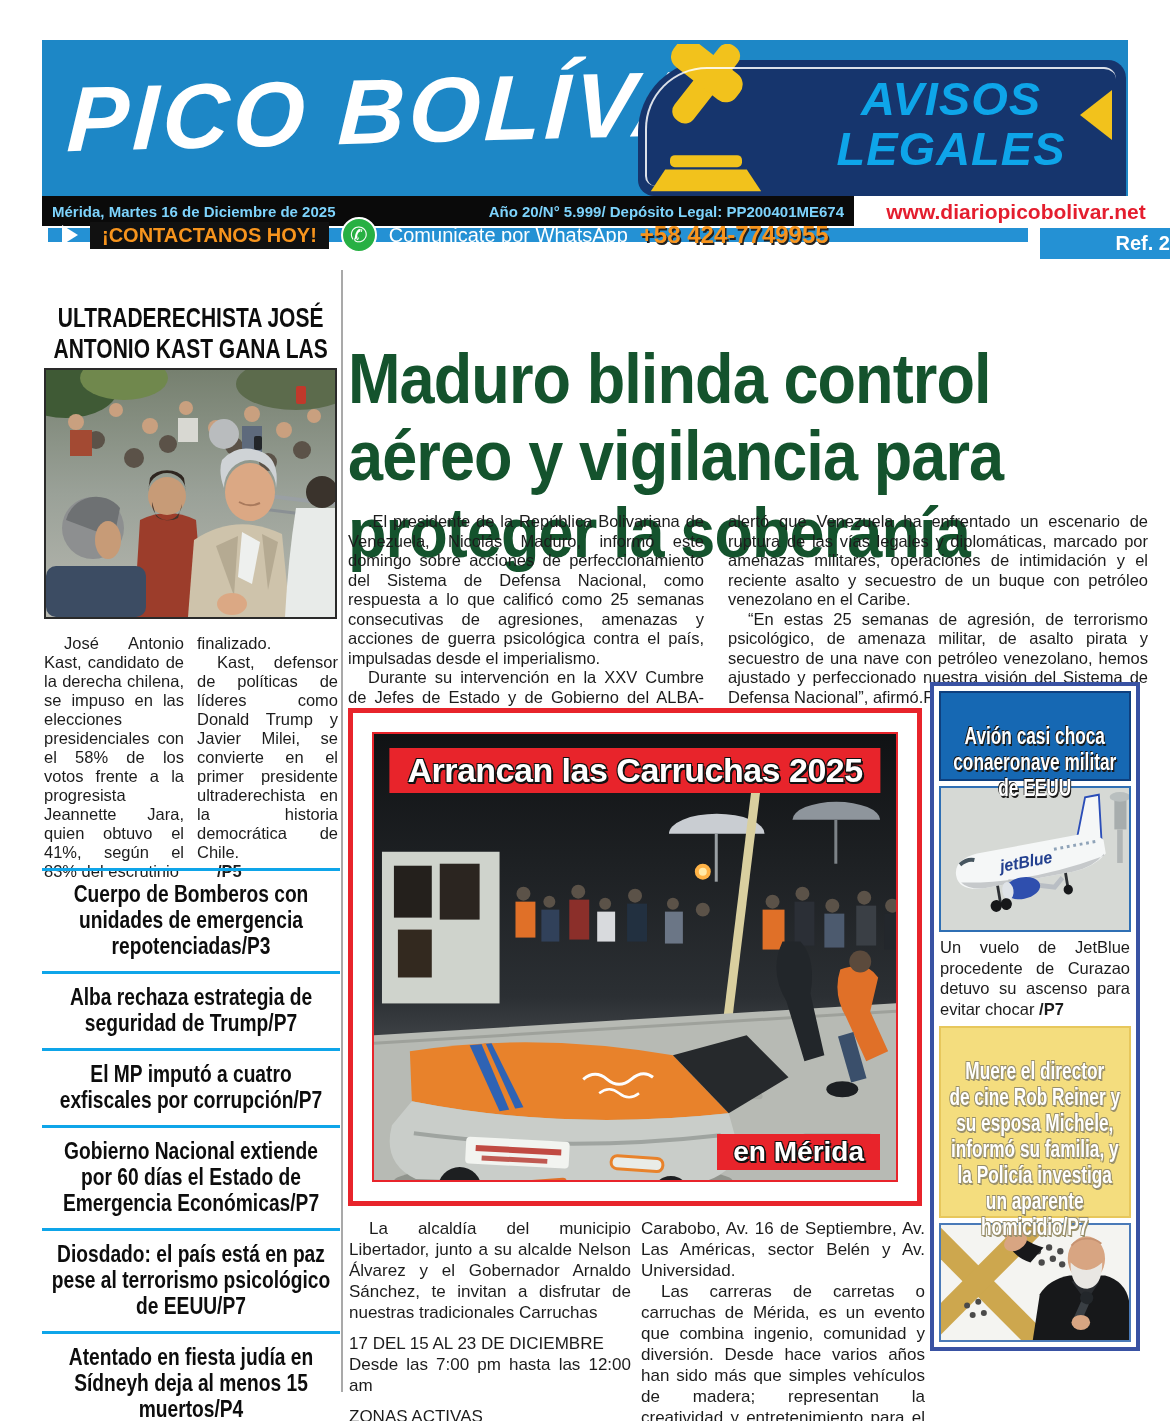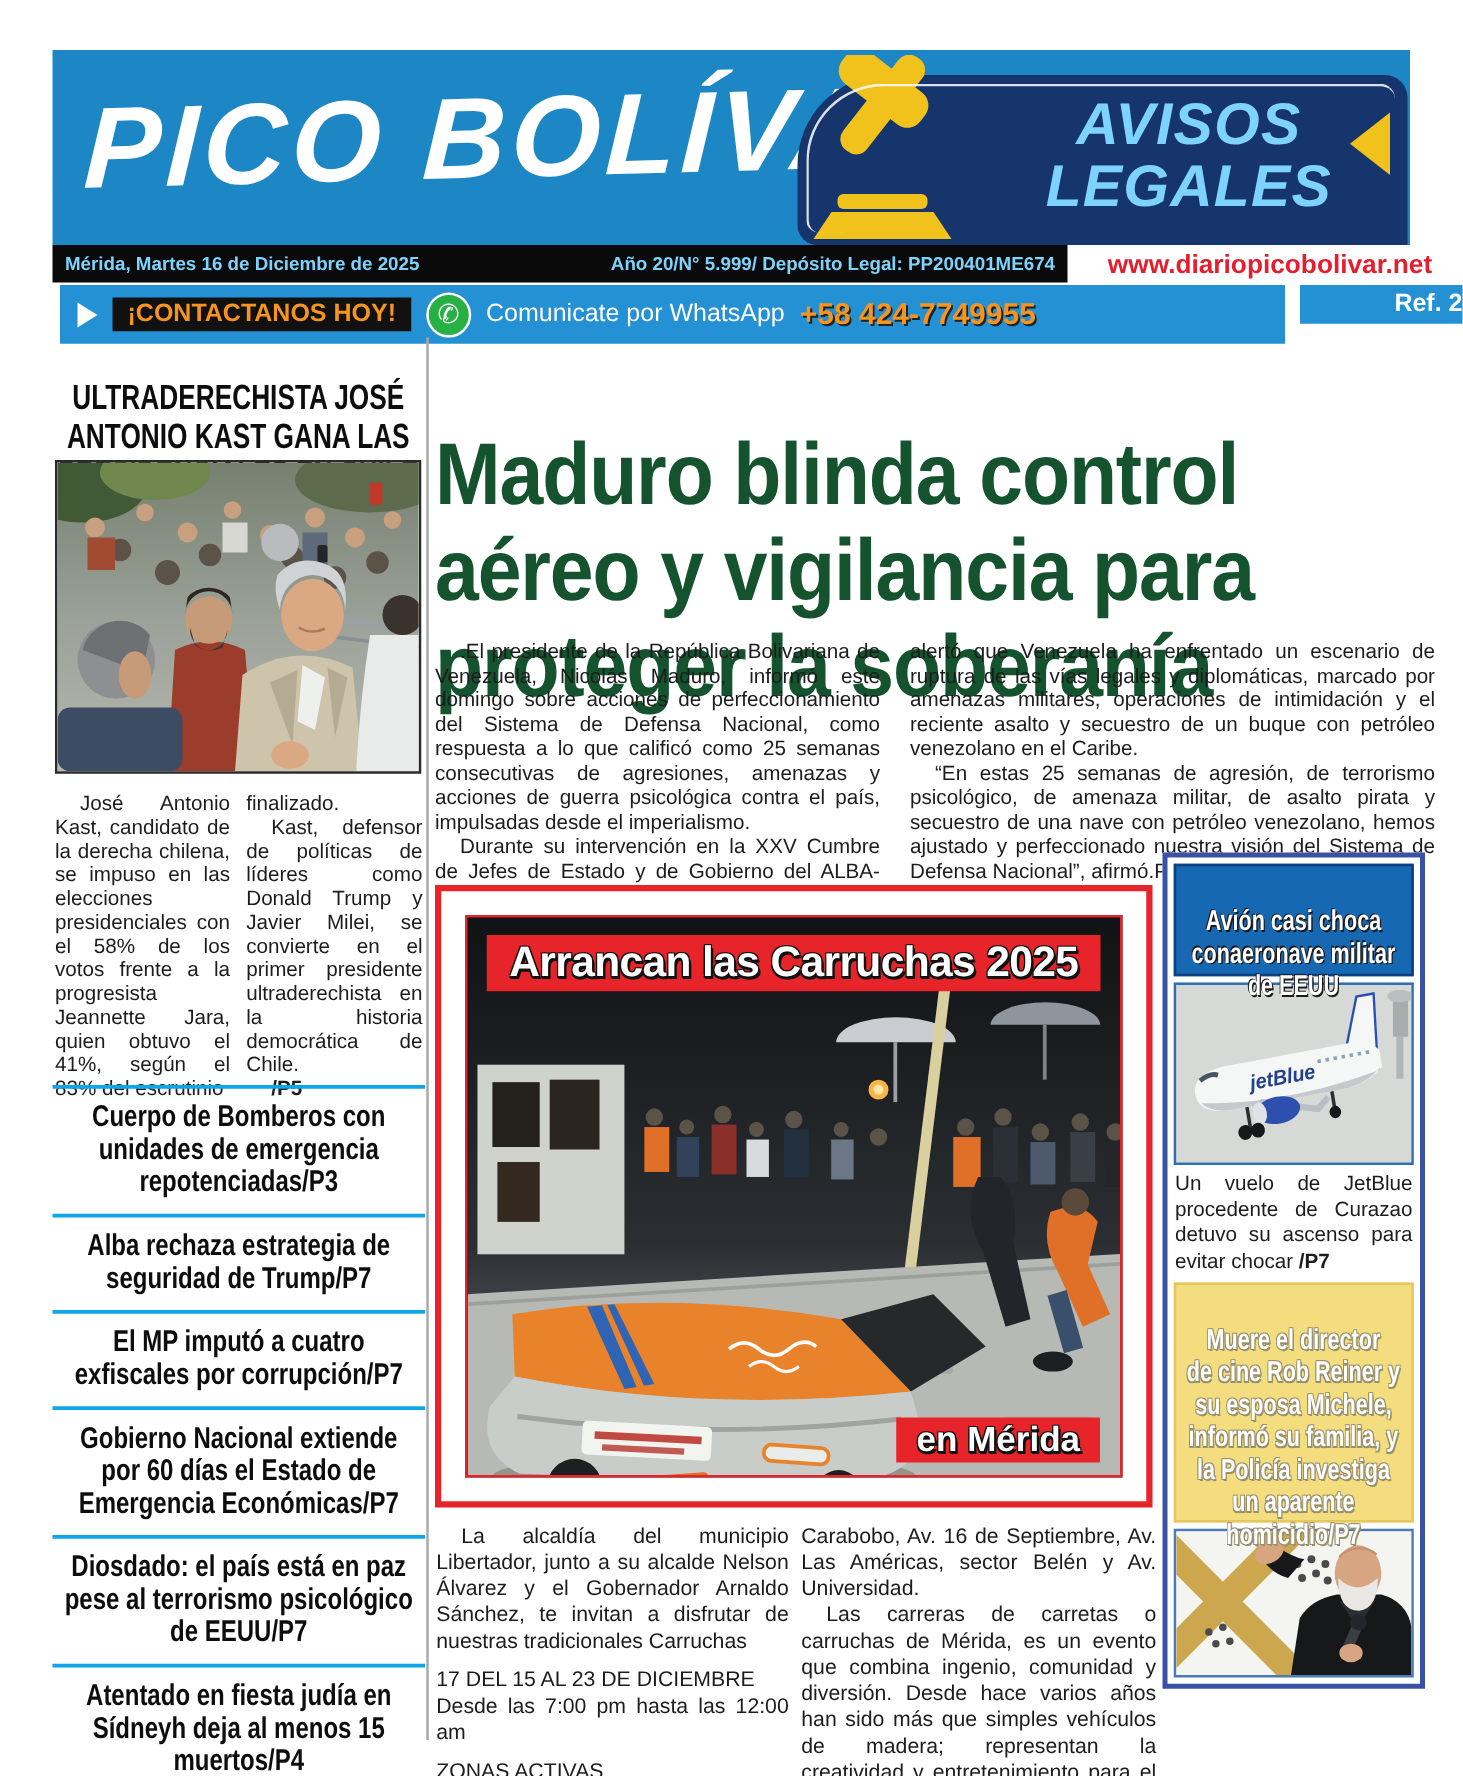--- a/index.html
+++ b/index.html
@@ -18,34 +18,34 @@
   
   .masthead{left:42px;top:40px;width:1086px;height:156px;background:#1d87c6;}
   .brand{left:26px;top:18px;font-size:92px;font-weight:bold;font-style:italic;
     color:#ffffff;letter-spacing:4px;transform:skewX(-4deg) rotate(-1.5deg);
     font-family:"Liberation Sans",sans-serif;white-space:nowrap;}
   .legales-badge{right:2px;top:20px;width:488px;height:136px;background:#16356d;
     border-radius:72px 18px 0 16px;}
   .legales-badge::after{content:"";position:absolute;inset:7px 10px 10px 7px;
     border:2px solid rgba(255,255,255,.85);border-radius:62px 12px 0 10px;
     border-bottom:none;border-right:none;}
-  .badge-text{left:158px;top:14px;width:310px;text-align:center;color:#7dd3fc;
+  .badge-text{left:158px;top:14px;width:310px;text-align:center;color:#0ea5e9;
     font-weight:bold;font-style:italic;font-size:47px;line-height:1.06;
     letter-spacing:1px;}
   .badge-tri{right:14px;top:30px;width:0;height:0;border-top:25px solid transparent;
     border-bottom:25px solid transparent;border-right:32px solid #f2c21c;}
   .gavel{left:-4px;top:-16px;}
 
   
   .blackbar{left:42px;top:196px;width:812px;height:30px;background:#0a0a0a;
     display:flex;align-items:center;justify-content:space-between;padding:0 10px;
     color:#7dd3fc;font-weight:bold;font-size:15px;}
   .website{left:862px;top:196px;width:308px;height:32px;display:flex;align-items:center;
     justify-content:center;color:#e41e2e;font-weight:bold;font-size:21px;white-space:nowrap;}
-  .contactbar{left:48px;top:228px;width:980px;height:47px;background:#2491d4;
+  .contactbar{left:48px;top:228px;width:980px;height:14px;background:#2491d4;
     display:flex;align-items:center;gap:12px;padding-left:14px;}
   .play-tri{width:0;height:0;border-top:10px solid transparent;border-bottom:10px solid transparent;
     border-left:16px solid #ffffff;}
   .cta-box{background:#111;color:#f7941d;font-weight:bold;font-size:20px;
     padding:2px 12px;white-space:nowrap;}
   .wa-circle{width:36px;height:36px;border-radius:50%;background:#27b043;color:#fff;
     display:flex;align-items:center;justify-content:center;font-size:21px;flex:none;
     border:2px solid #ffffff;}
   .wa-label{color:#fff;font-size:20px;white-space:nowrap;}
   .phone{color:#f7941d;font-weight:bold;font-size:24px;white-space:nowrap;

